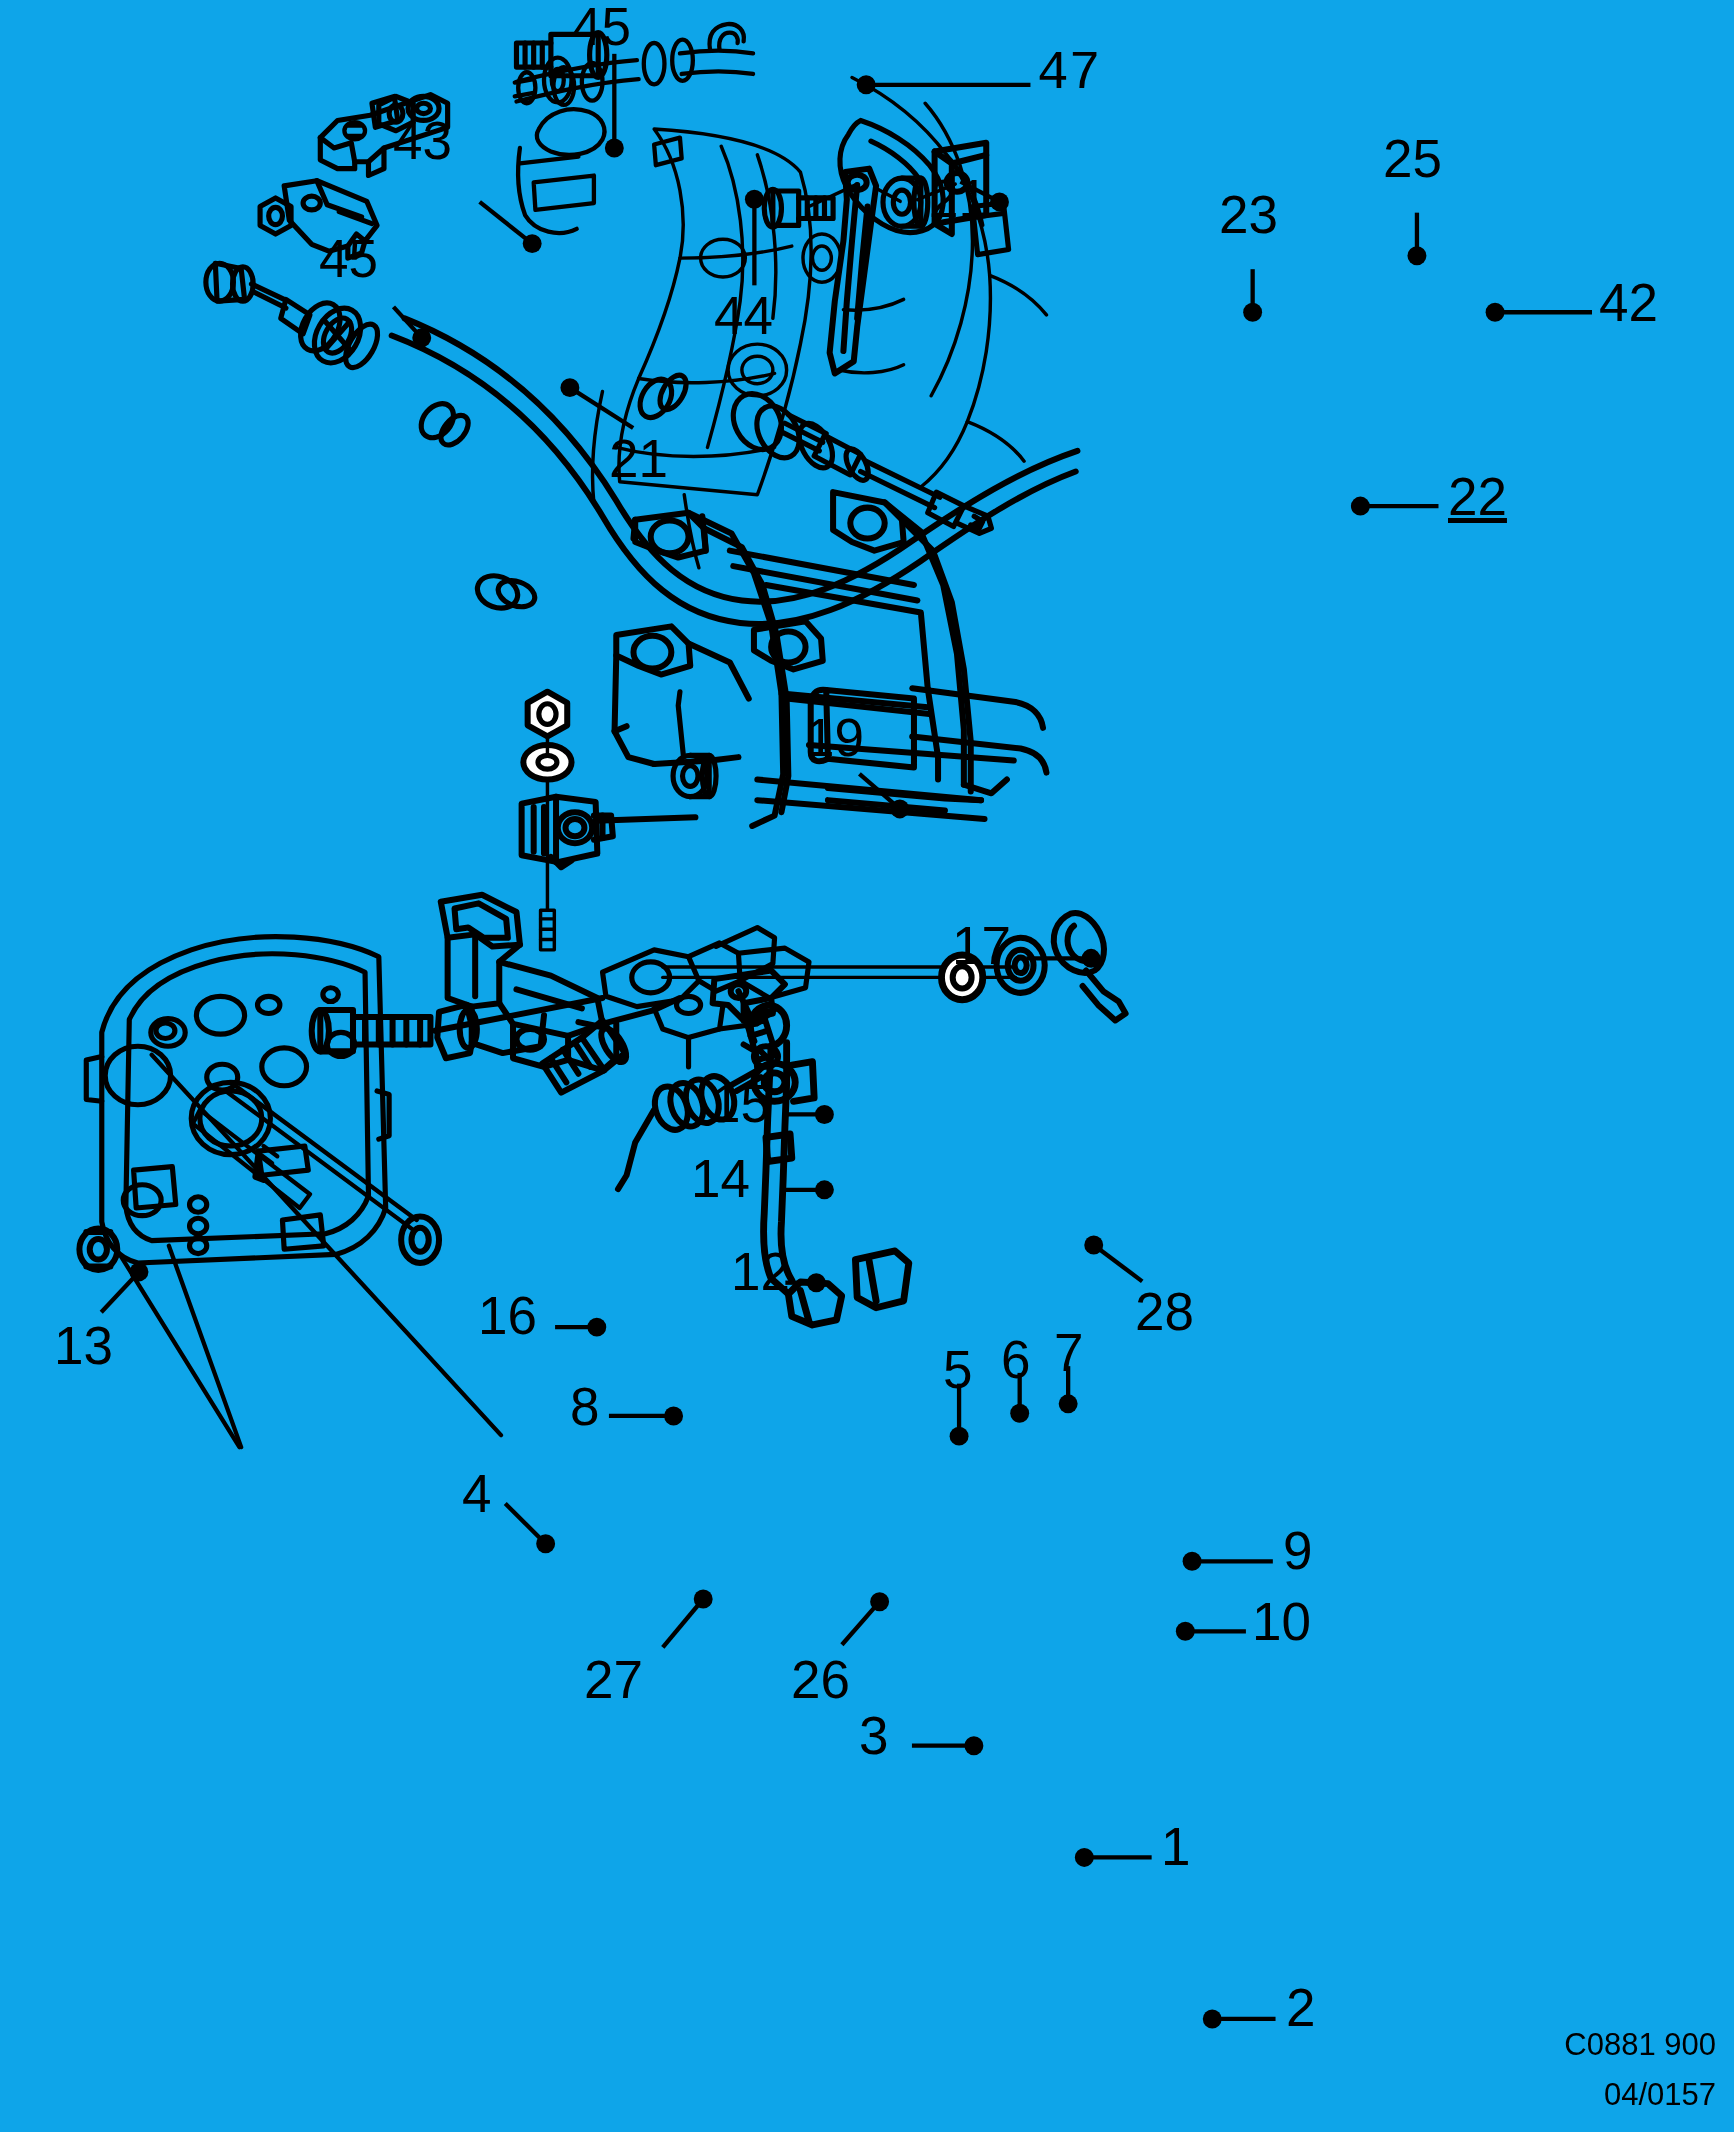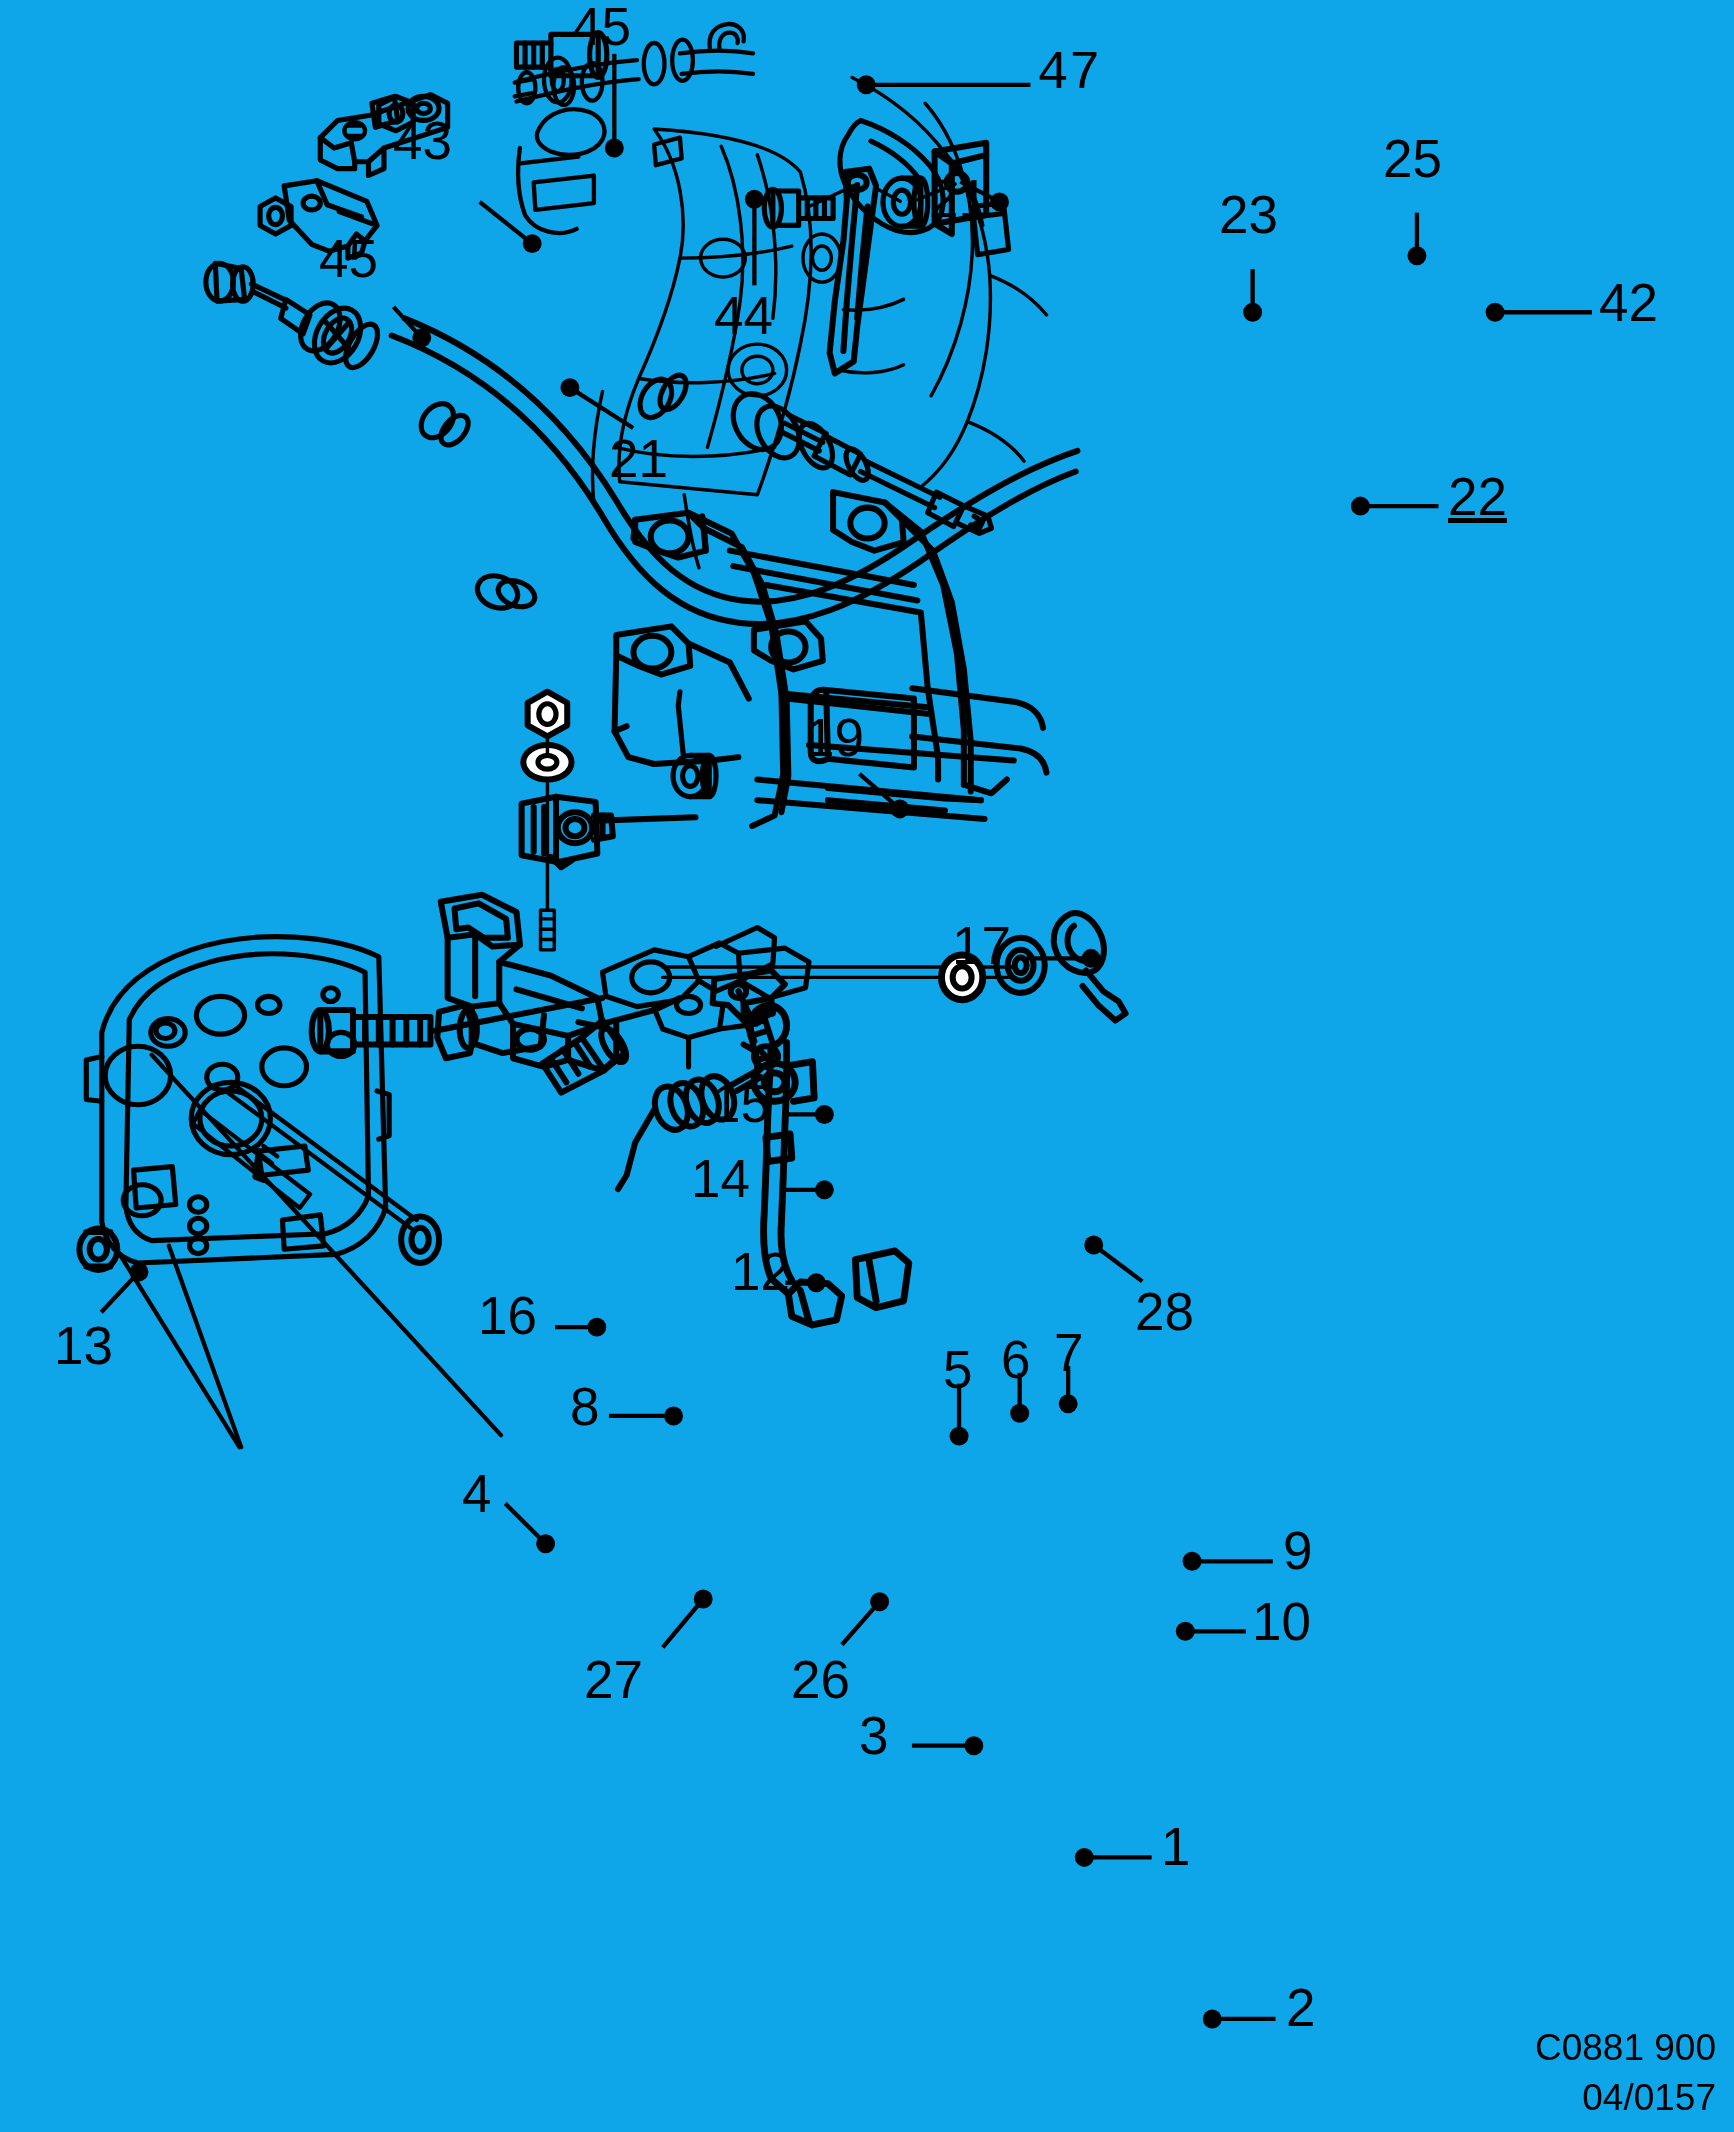--- a/index.html
+++ b/index.html
@@ -31,21 +31,21 @@
     font-weight: 400;
     color: #000000;
     line-height: 1;
     white-space: nowrap;
     letter-spacing: 0px;
   }
   .corner-code {
     position: absolute;
     right: 19px;
     font-family: "Liberation Sans", sans-serif;
-    font-size: 37px;
+    font-size: 31px;
     color: #000000;
     white-space: nowrap;
     text-align: left;
   }
   #code-line-1 { top: 2027px; }
   #code-line-2 { top: 2077px; }
 </style>
 </head>
 <body>
 

